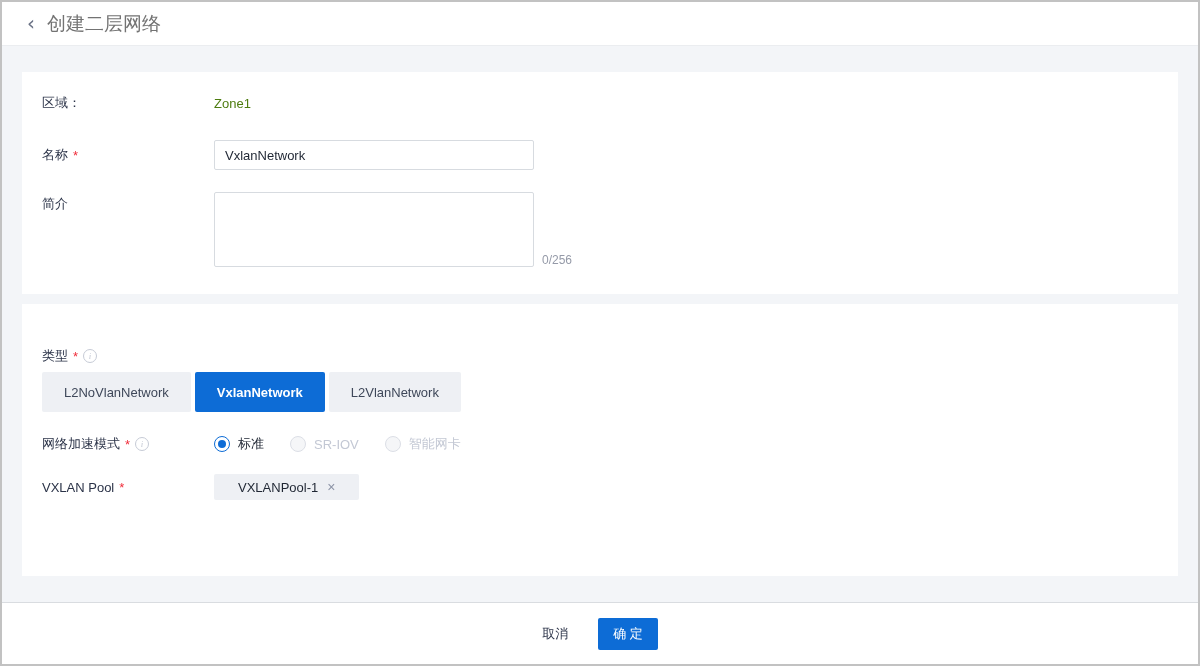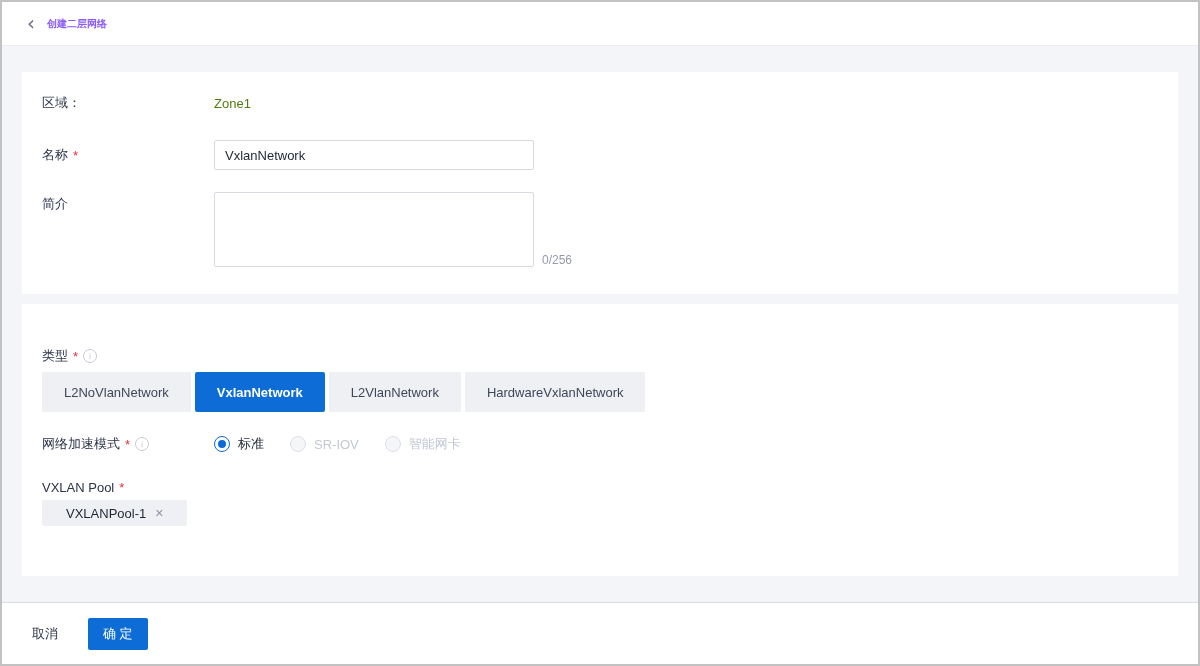--- a/index.html
+++ b/index.html
@@ -21,21 +21,21 @@
     background:#fff;
     border-bottom:1px solid #ebedf0;
     display:flex; align-items:center;
     padding:0 25px;
   }
   .back-icon {
     font-size:20px; color:#6b7386; line-height:1;
     margin-right:12px; margin-top:-2px; cursor:pointer;
     font-family:"DejaVu Sans", sans-serif;
   }
-  .page-title { font-size:10px; font-weight:700; color:#8b5cf6; }
+  .page-title { font-size:19px; font-weight:400; color:#737373; }
 
   
   .content { flex:1; padding:26px 20px 0; }
   .card { background:#fff; }
   .card-basic { height:222px; padding:22px 20px 0; margin-bottom:10px; }
   .card-adv   { height:272px; padding:36px 20px 0; }
 
   .form-row { display:flex; align-items:flex-start; }
   .form-label {
     width:172px; min-width:172px;
@@ -98,39 +98,39 @@
   .radio.on { color:#1f2633; }
   .radio.on .radio-circle { border:1px solid #0d6cd6; background:#fff; }
   .radio.on .radio-circle::after {
     content:""; position:absolute; left:3px; top:3px;
     width:8px; height:8px; border-radius:50%; background:#0d6cd6;
   }
   .radio.disabled { color:#c3c8d4; }
   .radio.disabled .radio-circle { border:1px solid #dcdfe6; background:#f5f6f8; }
 
   
-  .row-pool { margin-bottom:28px;flex-direction:column; }
+  .row-pool { margin-bottom:28px; }
   .row-pool .form-label { height:26px; }
   .tag {
     display:inline-flex; align-items:center; gap:9px;
     background:#eef0f4; padding:0 24px; height:26px;
     font-size:13px; color:#1f2633; border-radius:2px;
   }
   .tag-close { color:#8c93a6; font-size:14px; cursor:pointer; line-height:1; }
 
   
   .row-vni .form-label { height:30px; }
   .vni-input { width:90px; }
   .hint { font-size:12px; color:#959aa8; margin-top:8px; }
 
   
   .footer {
     height:62px; min-height:62px;
     background:#fff; border-top:1px solid #d9dce0;
-    display:flex; align-items:center; justify-content:flex-start;
+    display:flex; align-items:center; justify-content:center;
     padding:0 30px; gap:30px;
   }
   .btn-cancel {
     background:none; border:none; font-size:13px; color:#2b3348;
     cursor:pointer; padding:0; font-family:"Liberation Sans", sans-serif;
   }
   .btn-confirm {
     background:#0d6cd6; color:#fff; font-size:13px;
     height:32px; padding:0 15px; border:none; border-radius:2px;
     cursor:pointer; font-family:"Liberation Sans", sans-serif;
@@ -182,21 +182,20 @@
       <div class="form-row row-type">
         <div class="form-label">
           <span>类型</span>
           <span class="required">*</span>
           <span class="info-icon">i</span>
         </div>
         <div class="seg-group">
           <div class="seg-btn">L2NoVlanNetwork</div>
           <div class="seg-btn selected">VxlanNetwork</div>
           <div class="seg-btn">L2VlanNetwork</div>
-          <div class="seg-btn">HardwareVxlanNetwork</div>
         </div>
       </div>
 
       <div class="form-row row-accel">
         <div class="form-label">
           <span>网络加速模式</span>
           <span class="required">*</span>
           <span class="info-icon">i</span>
         </div>
         <div class="radio-group">

